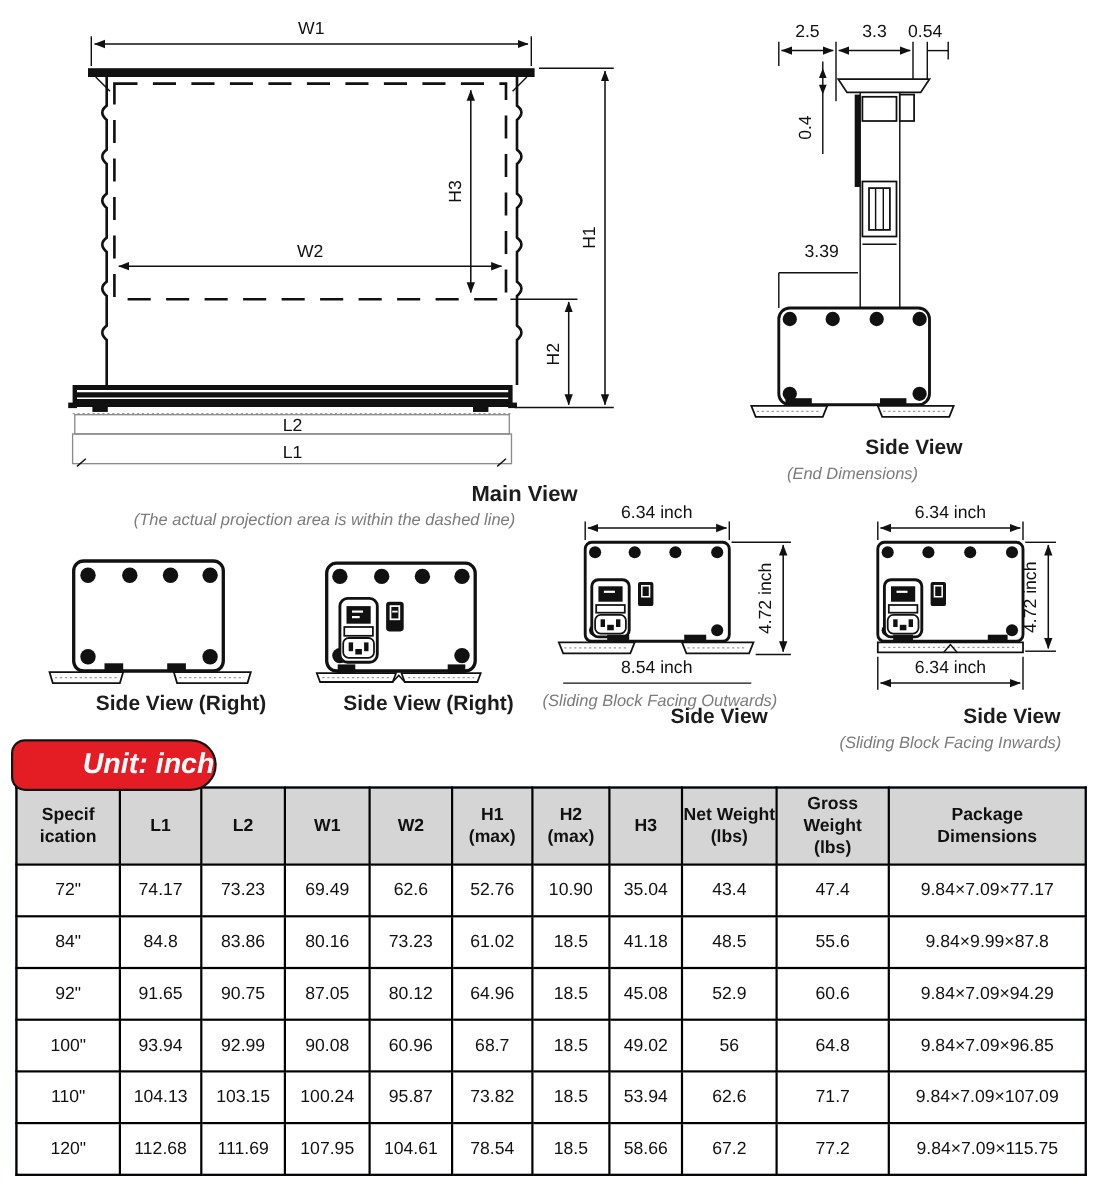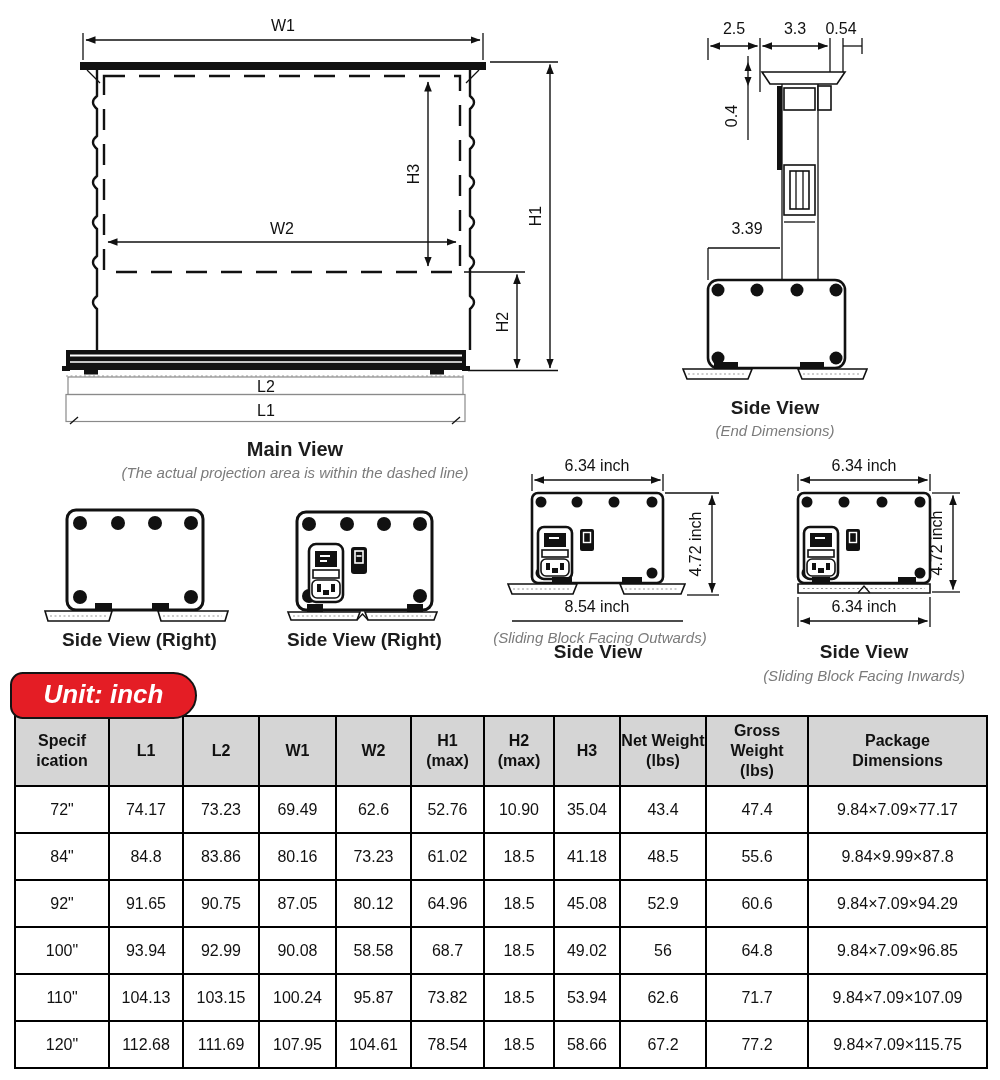--- a/index.html
+++ b/index.html
@@ -13,42 +13,42 @@
     overflow: hidden;
   }
   svg { position: absolute; left: 0; top: 0; }
   svg text {
     font-family: "Liberation Sans", "DejaVu Sans", sans-serif;
     font-size: 16px;
     fill: #111;
   }
   .cap {
     position: absolute;
-    text-align: center;
+    text-align: right;
     font-weight: bold;
     font-size: 20px;
     color: #1c1c1c;
   }
   .cap.small { font-size: 19px; }
   .subcap {
     position: absolute;
     text-align: center;
     font-size: 15px;
     color: #7b7b7b;
     font-weight: normal;
     font-style: italic;
   }
   #unit-badge {
     position: absolute;
     left: 10px; top: 672px;
     width: 187px; height: 47px;
     background: #e41d25;
     border: 2.5px solid #141414;
     border-radius: 13px 24px 24px 13px;
-    display: flex; align-items: center; justify-content: center;
+    display: flex; align-items: center; justify-content: flex-end;
     z-index: 5;
   }
   #unit-badge span {
     color: #ffffff;
     font-size: 26px;
     font-weight: bold;
     font-style: italic;
     padding-bottom: 2px;
   }
   #spec-table {
@@ -440,21 +440,21 @@
         <td>45.08</td>
         <td>52.9</td>
         <td>60.6</td>
         <td>9.84×7.09×94.29</td>
       </tr>
       <tr>
         <td>100"</td>
         <td>93.94</td>
         <td>92.99</td>
         <td>90.08</td>
-        <td>58.58</td>
+        <td>60.96</td>
         <td>68.7</td>
         <td>18.5</td>
         <td>49.02</td>
         <td>56</td>
         <td>64.8</td>
         <td>9.84×7.09×96.85</td>
       </tr>
       <tr>
         <td>110"</td>
         <td>104.13</td>

